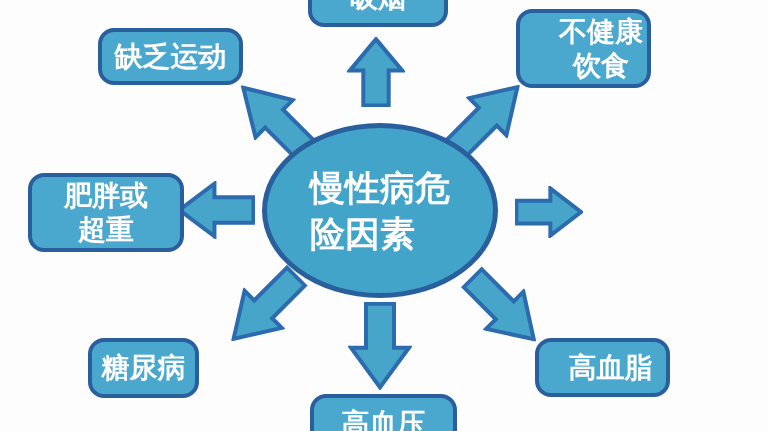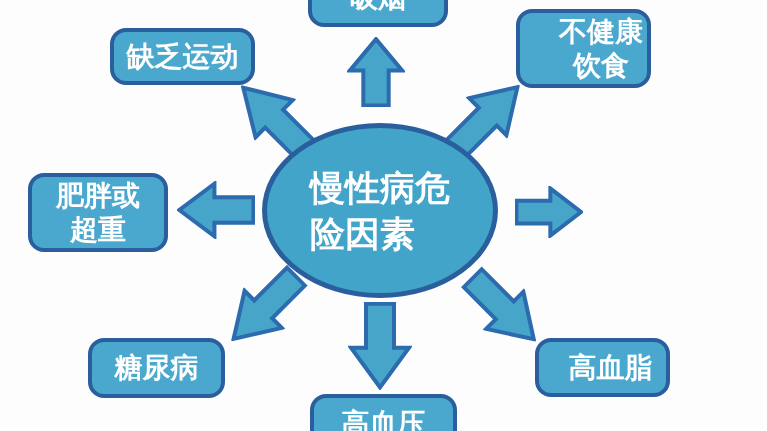--- a/index.html
+++ b/index.html
@@ -61,25 +61,25 @@
   }
   .arrow polygon{
     fill:var(--arrow-fill);
     stroke:var(--arrow-border);
     stroke-width:4;
     vector-effect:non-scaling-stroke;
     stroke-linejoin:miter;
   }
   
   .n-smoking{left:308px;top:-32px;width:140px;height:59px;}
-  .n-lack{left:98px;top:28px;width:145px;height:57px;margin-left:12px;}
+  .n-lack{left:98px;top:28px;width:145px;height:57px;}
   .n-diet{left:516px;top:9px;width:135px;height:79px;padding-left:35px;}
-  .n-obesity{left:28px;top:173px;width:140px;height:79px;}
+  .n-obesity{left:28px;top:173px;width:156px;height:79px;}
   .n-drink{left:593px;top:183px;width:149px;height:59px;}
-  .n-diabetes{left:88px;top:338px;width:137px;height:60px;text-align:right;}
+  .n-diabetes{left:88px;top:338px;width:111px;height:60px;text-align:right;}
   .n-lipid{left:535px;top:338px;width:135px;height:59px;padding-left:16px;}
   .n-pressure{left:310px;top:394px;width:147px;height:59px;}
   
   .a-up{left:341px;top:43px;width:70px;height:58px;transform:rotate(-90deg);}
   .a-upleft{left:227px;top:91px;width:97px;height:58px;transform:rotate(-135deg);}
   .a-upright{left:440px;top:89px;width:93px;height:58px;transform:rotate(-45deg);}
   .a-left{left:177px;top:181px;width:78px;height:58px;transform:rotate(180deg);}
   .a-right{left:515px;top:186px;width:68px;height:52px;}
   .a-downleft{left:218px;top:279px;width:93px;height:58px;transform:rotate(135deg);}
   .a-down{left:336px;top:314px;width:88px;height:64px;transform:rotate(90deg);}

